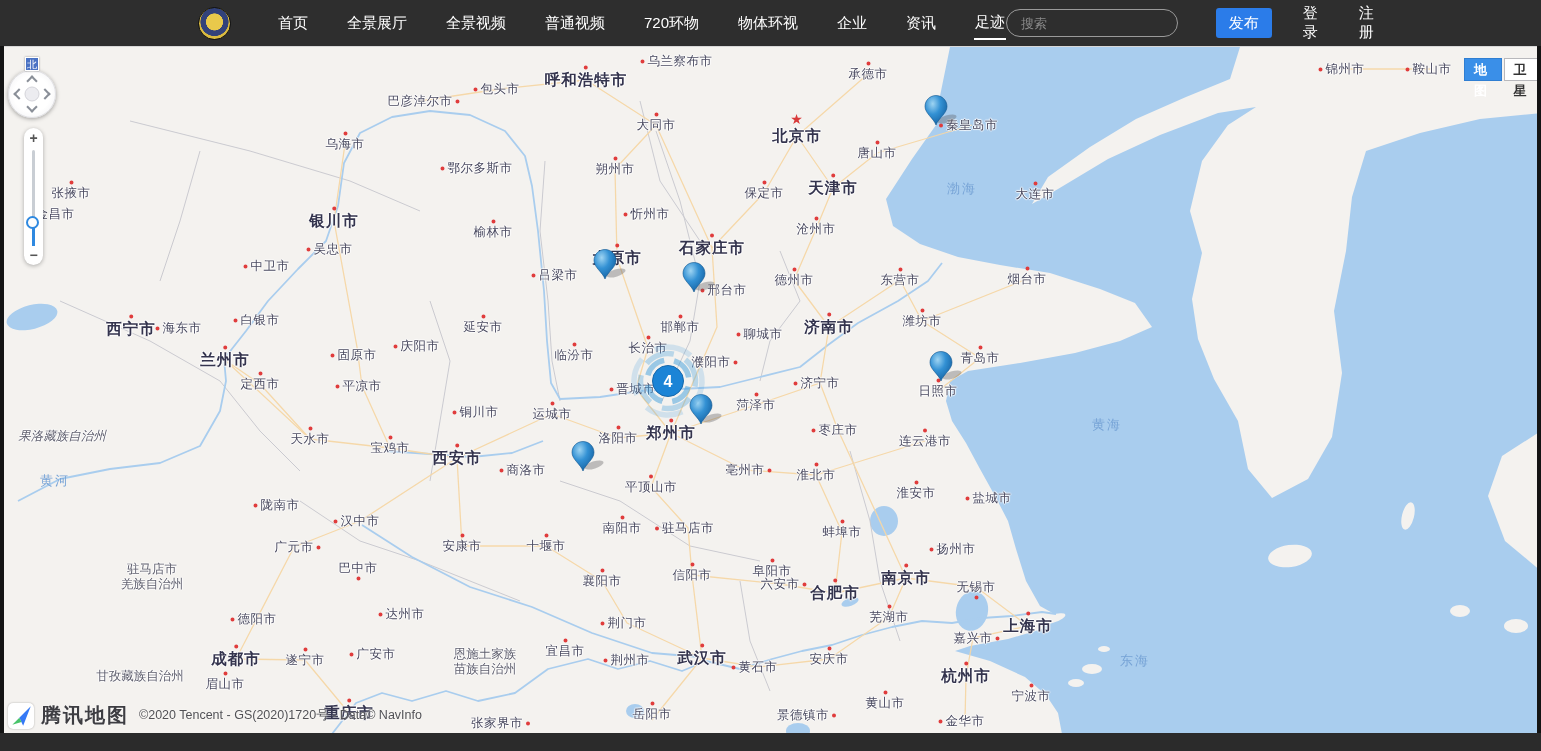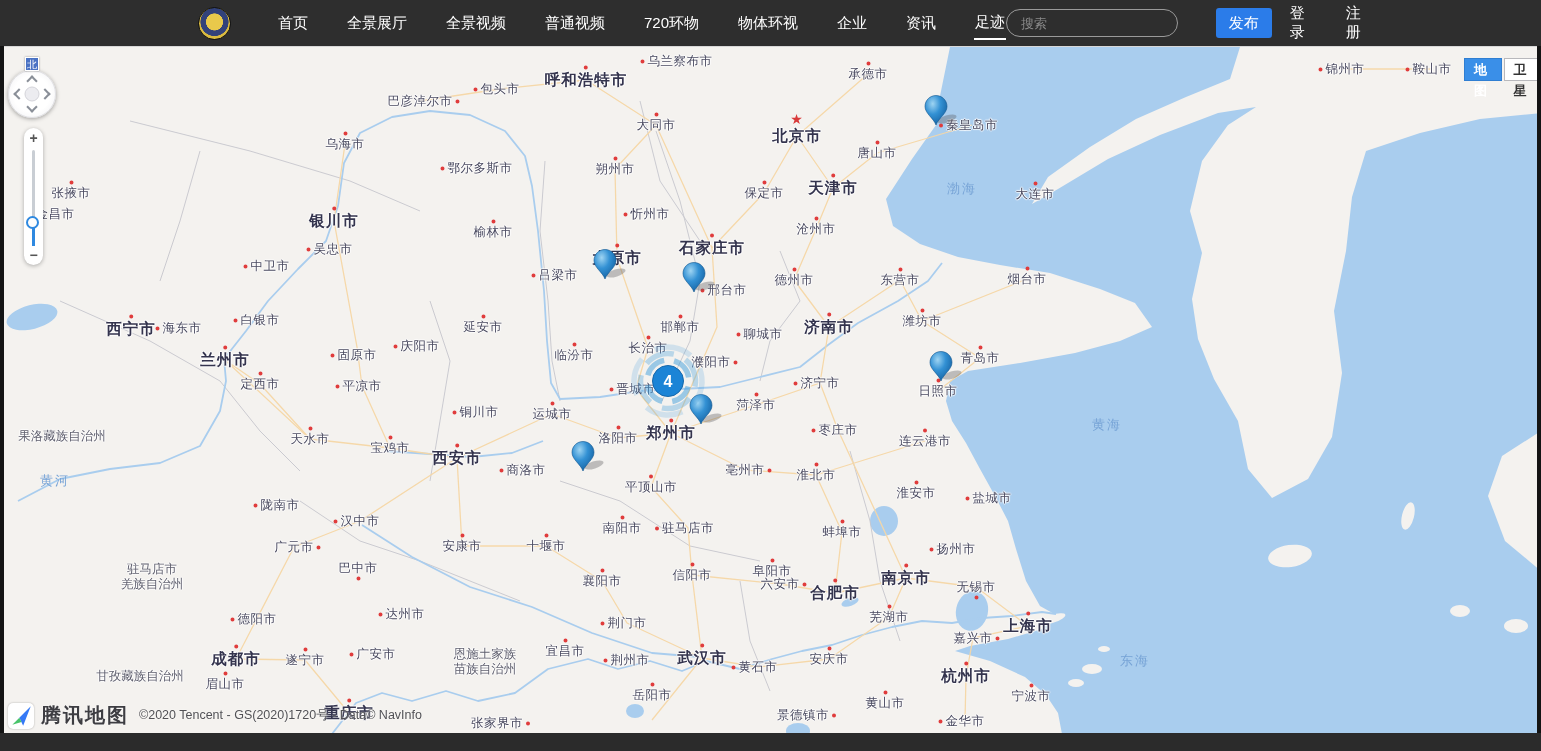--- a/index.html
+++ b/index.html
@@ -14,21 +14,21 @@
   .menu { display:flex; align-items:center; gap:37px; list-style:none; }
   .menu a { color:#fff; font-size:15px; text-decoration:none; padding:6px 1px; display:block; white-space:nowrap; }
   .menu a.active { border-bottom:2px solid #fff; }
   .nav-right { margin-left:auto; display:flex; align-items:center; }
   .searchbox { width:172px; height:28px; border:1px solid #9a9a9a; border-radius:15px;
     background:transparent; color:#ddd; font-size:13px; padding:0 14px; outline:none; }
   .searchbox::placeholder { color:#8b8b8b; }
   .pub-btn { margin-left:38px; width:72px; height:30px; background:#2b7ce9; border:none; border-radius:3px;
     color:#fff; font-size:15px; cursor:pointer; }
   .txt-link { color:#fff; font-size:15px; text-decoration:none; }
-  .login { margin-left:18px; } .register { margin-left:33px; }
+  .login { margin-left:31px; } .register { margin-left:33px; }
   
   .map-wrap { position:absolute; left:4px; top:46px; width:1533px; height:687px; overflow:hidden;
     background:#f4f2ef; border-top:1px solid #d8d8d8; }
   .stage { position:absolute; left:-4px; top:-46px; width:1541px; height:751px; }
   .stage > svg { position:absolute; left:0; top:0; }
   .labels { position:absolute; left:0; top:0; width:1541px; height:751px; pointer-events:none; }
   .city { position:absolute; transform:translate(-50%,-50%); white-space:nowrap; color:#4a4a60;
     font-size:12.5px; letter-spacing:.5px;
     text-shadow:1px 0 1px #fff,-1px 0 1px #fff,0 1px 1px #fff,0 -1px 1px #fff; }
   .city.cap { font-size:15.5px; font-weight:bold; color:#34344e; letter-spacing:1px; }
@@ -309,26 +309,26 @@
         <div class="city" style="left: 889px; top: 616px;">芜湖市<span class="dot t"></span></div>
         <div class="city" style="left: 973px; top: 637px;">嘉兴市<span class="dot r"></span></div>
         <div class="city" style="left: 305px; top: 659px;">遂宁市<span class="dot t"></span></div>
         <div class="city" style="left: 376px; top: 653px;">广安市<span class="dot l"></span></div>
         <div class="city" style="left: 565px; top: 650px;">宜昌市<span class="dot t"></span></div>
         <div class="city" style="left: 630px; top: 659px;">荆州市<span class="dot l"></span></div>
         <div class="city" style="left: 758px; top: 666px;">黄石市<span class="dot l"></span></div>
         <div class="city" style="left: 829px; top: 658px;">安庆市<span class="dot t"></span></div>
         <div class="city" style="left: 225px; top: 683px;">眉山市<span class="dot t"></span></div>
         <div class="city" style="left: 1031px; top: 695px;">宁波市<span class="dot t"></span></div>
-        <div class="city" style="left: 652px; top: 694px;">岳阳市<span class="dot t"></span></div>
+        <div class="city" style="left: 652px; top: 713px;">岳阳市<span class="dot t"></span></div>
         <div class="city" style="left: 885px; top: 702px;">黄山市<span class="dot t"></span></div>
         <div class="city" style="left: 803px; top: 714px;">景德镇市<span class="dot r"></span></div>
         <div class="city" style="left: 965px; top: 720px;">金华市<span class="dot l"></span></div>
         <div class="city" style="left: 497px; top: 722px;">张家界市<span class="dot r"></span></div>
-        <div class="region" style="left: 62px; top: 435px;">
+        <div class="region" style="left: 62px; top: 435px; font-style: italic;">
           <div>果洛藏族自治州</div>
         </div>
         <div class="region" style="left: 152px; top: 576px;">
           <div>驻马店市</div>
           <div>羌族自治州</div>
         </div>
         <div class="region" style="left: 140px; top: 675px;">
           <div>甘孜藏族自治州</div>
         </div>
         <div class="region" style="left: 485px; top: 661px;">

